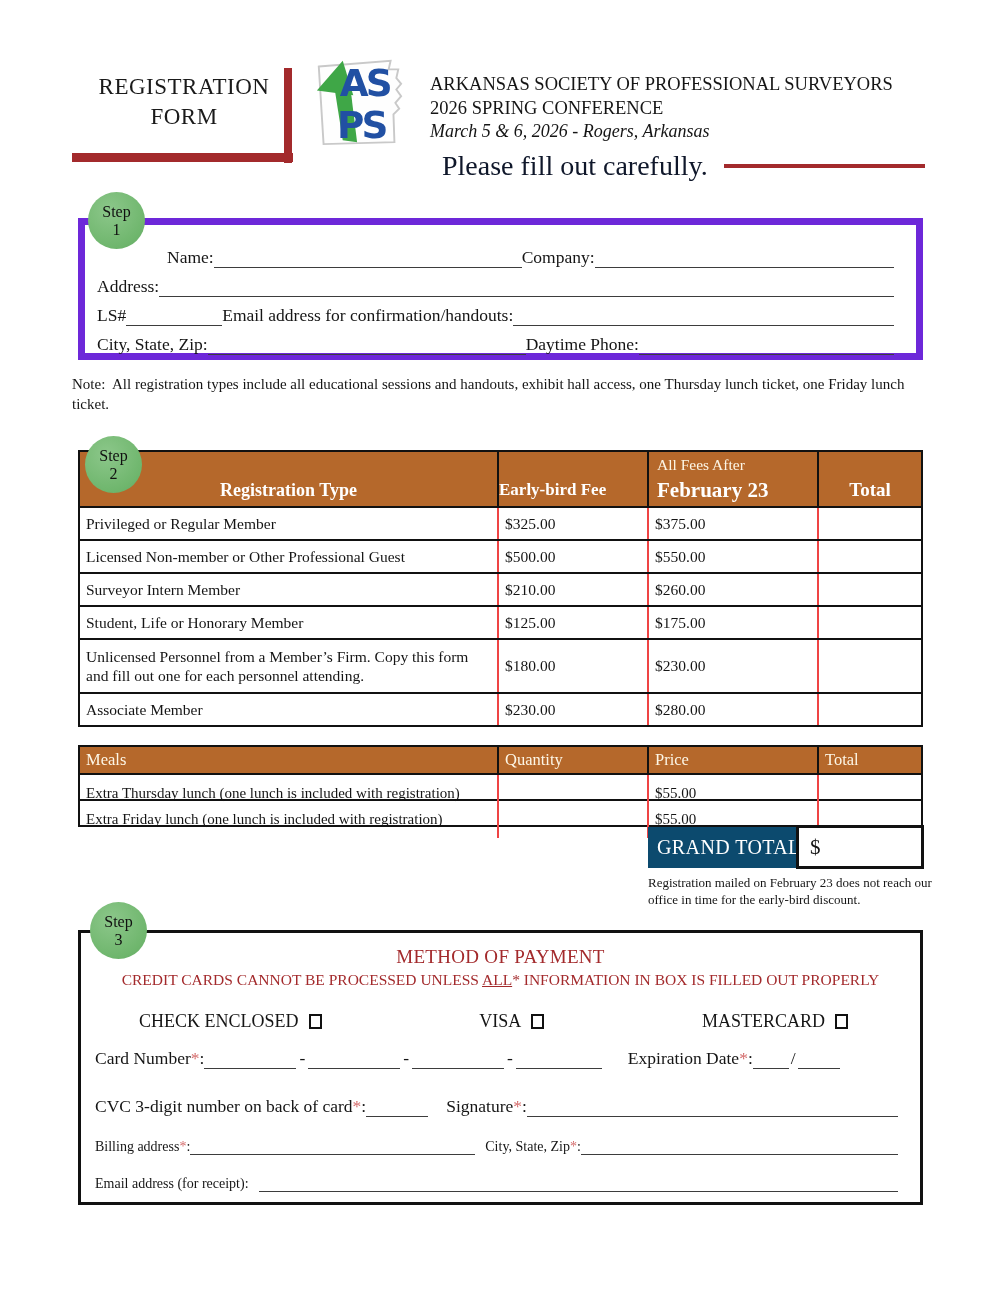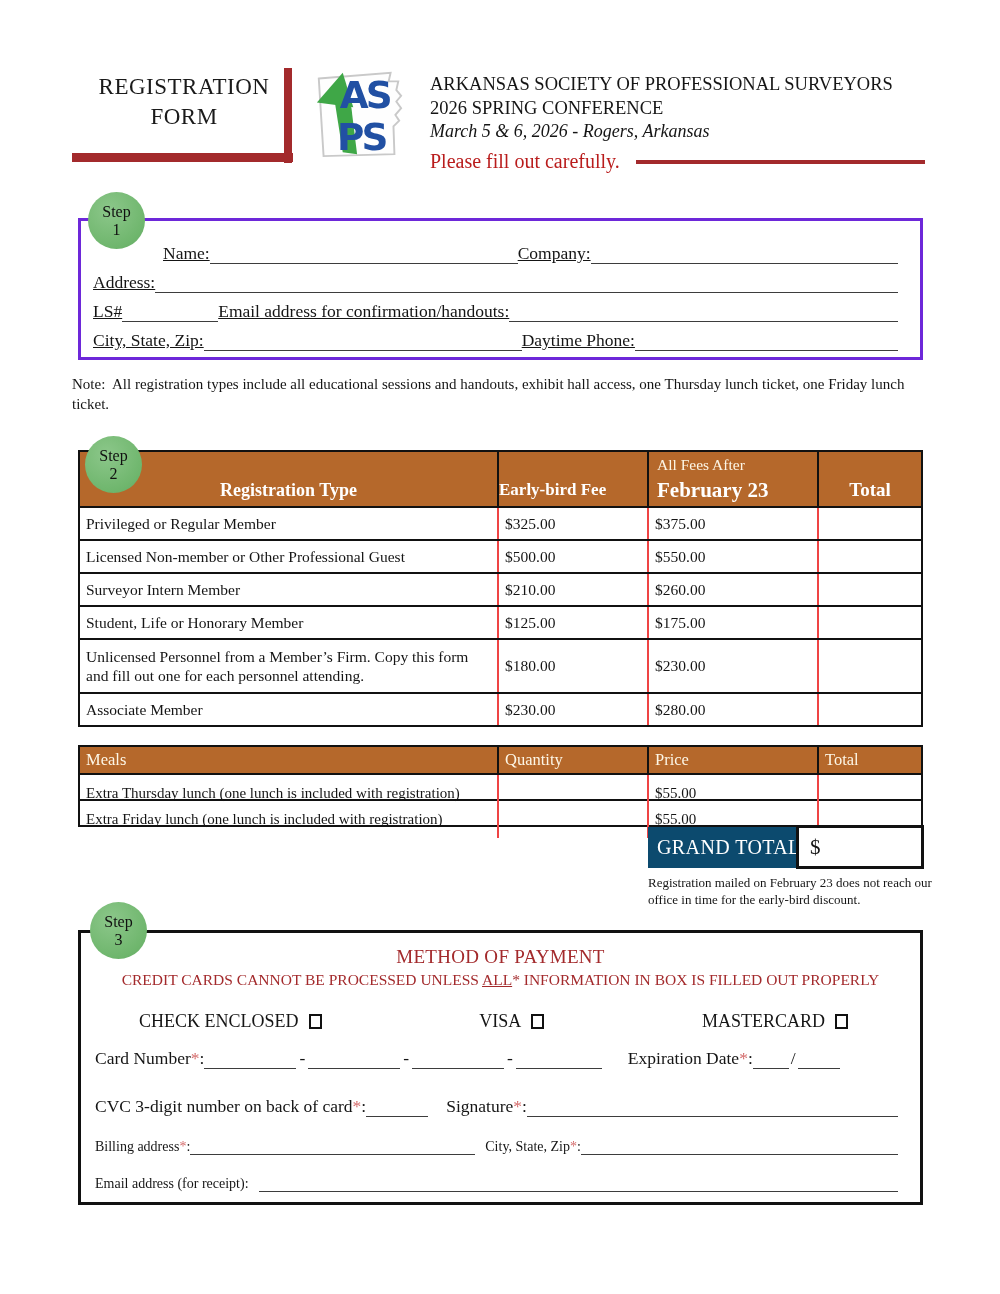--- a/index.html
+++ b/index.html
@@ -7,39 +7,39 @@
   .page {
     position:relative; width:1000px; height:1294px; margin:0 auto;
     background:#ffffff; font-family:"Liberation Serif", serif; color:#151515;
     overflow:hidden;
   }
   
   .form-title { position:absolute; left:84px; top:72px; width:200px; text-align:center;
     font-size:23px; line-height:1.32; letter-spacing:.5px; color:#1a1a1a; }
   .bar-v { position:absolute; left:284px; top:68px; width:8px; height:95px; background:#A32A2C; }
   .bar-h { position:absolute; left:72px; top:153px; width:221px; height:9px; background:#A32A2C; }
-  .logo { position:absolute; left:311px; top:68px; }
+  .logo { position:absolute; left:311px; top:56px; }
   .org-block { position:absolute; left:430px; top:72px; line-height:1.3; }
   .org-line1 { font-size:18.5px; }
   .org-line2 { font-size:18.5px; }
   .org-line3 { font-size:18px;font-style:italic; }
   .please-row { position:absolute; left:430px; top:150px; width:495px; display:flex; align-items:center; }
-  .please-text { color:#b91c1c; font-size:20px; white-space:nowrap; }
+  .please-text { color:#0f172a; font-size:28px; white-space:nowrap;margin-left:12px; }
   .redline { flex:1; height:4px; background:#A32A2C; margin-left:16px; }
   
   .badge { position:absolute; width:57px; height:57px; border-radius:50%;
     background:radial-gradient(circle at 38% 32%, #8cc78a, #6fb66d 70%, #62a862);
     display:flex; flex-direction:column; align-items:center; justify-content:center;
     font-size:16px; line-height:1.12; z-index:6; color:#111; }
   .badge1 { left:88px; top:192px; }
   .badge2 { left:85px; top:436px; }
   .badge3 { left:90px; top:902px; }
   
   .box1 { position:absolute; left:78px; top:218px; width:845px; height:142px;
-    border:3px solid #6d28d9; padding:12px 22px 0 12px;text-decoration:underline; }
+    border:7px solid #6d28d9; padding:12px 22px 0 12px; }
   .f-row { display:flex; align-items:flex-end; font-size:17.5px; margin-top:8px; white-space:nowrap; }
   .f-row:first-child { margin-top:10px; }
   .u { border-bottom:1.6px solid #3d3d3d; height:1.15em; display:inline-block; }
   .u.grow { flex:1; }
   .ind70 { padding-left:70px; }
   
   .note { position:absolute; left:72px; top:374px; width:838px; font-size:15px; line-height:1.35; white-space:pre-wrap; }
   
   .tbl { position:absolute; left:78px; width:845px; border:2px solid #111; background:#fff; }
   .reg-table { top:450px; }

